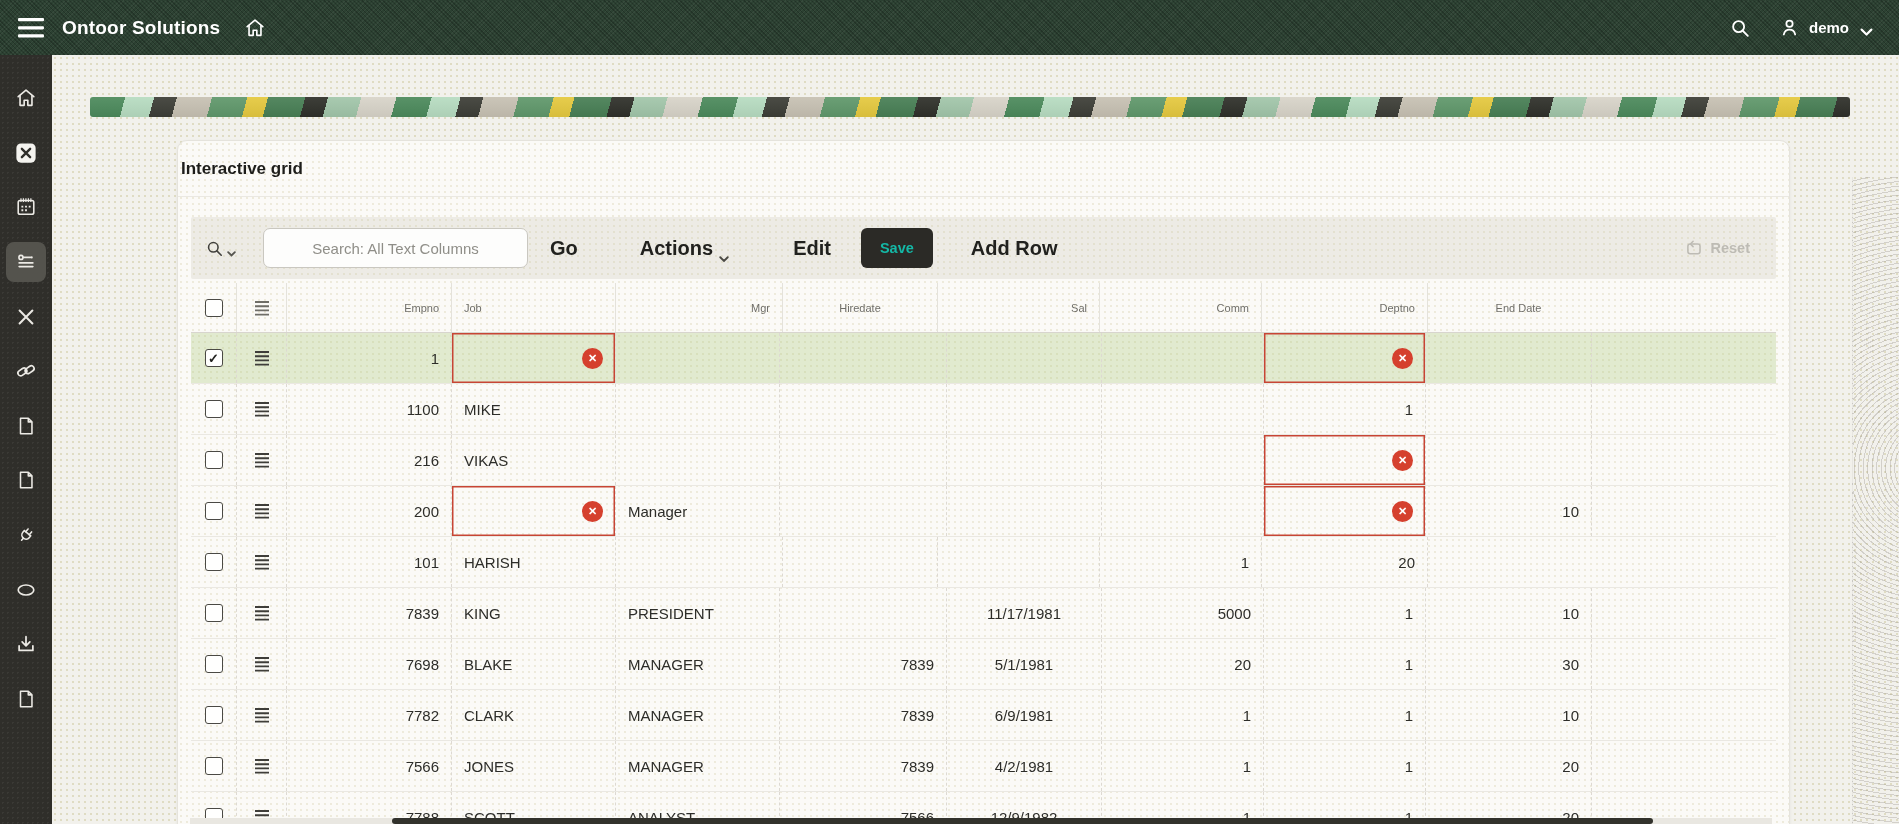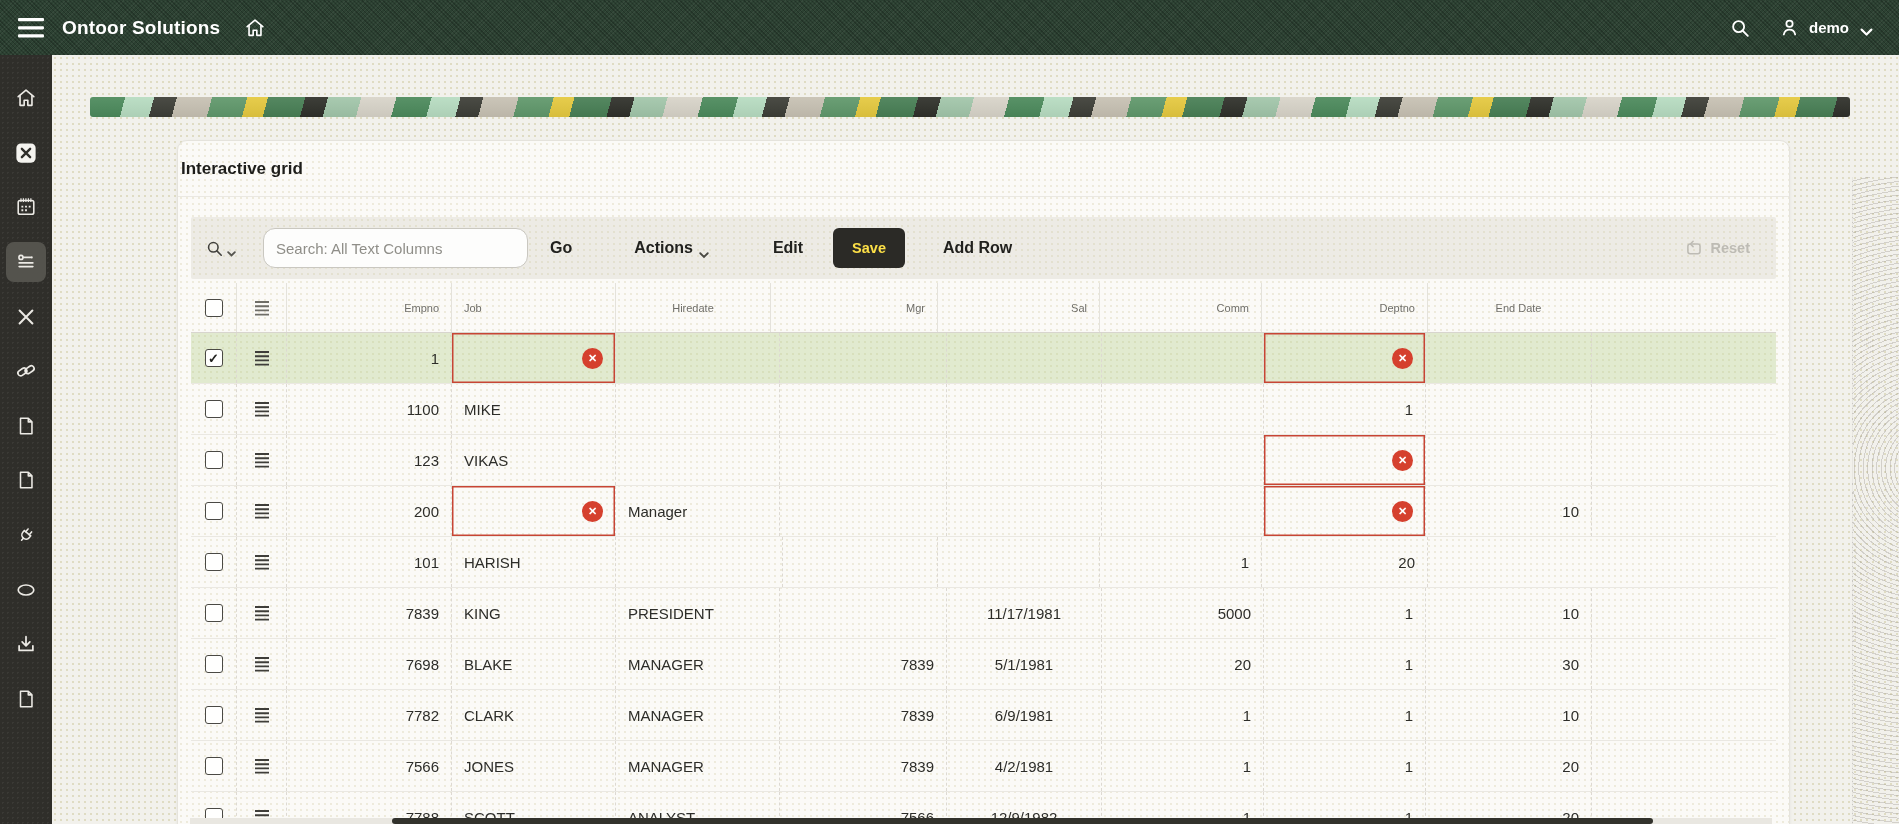--- a/index.html
+++ b/index.html
@@ -68,31 +68,31 @@
   
   .toolbar { margin:20px 13px 0; height:62px; background-color:#edebe5;
     background-image:radial-gradient(rgba(184,173,109,.18) .8px, transparent 1.1px);
     background-size:6px 6px; border-radius:2px;
     display:flex; align-items:center; padding:0 14px; }
   .search-btn { display:flex; align-items:center; gap:3px; background:none; border:none;
     color:#41403c; cursor:pointer; }
   .search-btn .mag { width:19px; height:19px; }
   .search-btn .chev { width:9px; height:7px; color:#56554f; }
   .search-input { width:265px; height:40px; margin-left:27px; border:1px solid #c9c7c0;
-    border-radius:12px; background:#fdfdfc; padding:0 12px; font-size:15px; color:#333;
-    font-family:"Liberation Sans", sans-serif; }
+    border-radius:7px; background:#fdfdfc; padding:0 12px; font-size:15px; color:#333;
+    font-family:"Liberation Sans", sans-serif;text-align:center; }
   .search-input::placeholder { color:#8f8e88; }
   .txt-btn { background:none; border:none; font-family:"Liberation Sans", sans-serif;
-    font-size:16px; font-weight:700; color:#21211e; cursor:pointer;
+    font-size:20px; font-weight:700; color:#21211e; cursor:pointer;
     display:flex; align-items:center; gap:6px; }
   .btn-go { margin-left:22px; }
   .btn-actions { margin-left:62px; }
   .btn-actions .chev { width:10px; height:7px; color:#4a4943; }
   .btn-edit { margin-left:64px; }
-  .btn-save { margin-left:30px; background:#2b2a26; color:#fde047; border:none;
+  .btn-save { margin-left:30px; background:#2b2a26; color:#14b8a6; border:none;
     font-family:"Liberation Sans", sans-serif; font-size:14.5px; font-weight:700;
     padding:12px 19px; border-radius:6px; cursor:pointer; }
   .btn-addrow { margin-left:38px; }
   .btn-reset { margin-left:auto; margin-right:12px; background:none; border:none;
     display:flex; align-items:center; gap:8px; color:#bdbbb4;
     font-family:"Liberation Sans", sans-serif; font-size:14.5px; font-weight:600; }
   .btn-reset .ric { width:18px; height:18px; }
 
   
   .grid { margin:4px 13px 0; }
@@ -319,22 +319,22 @@
             <div class="g-cell sel">
               <span class="cb"></span>
             </div>
             <div class="g-cell menu">
               <svg viewBox="0 0 18 16" fill="none" stroke="currentColor" stroke-width="1.9">
                 <path d="M2 2 H16 M2 6.2 H16 M2 10.4 H16 M2 14.6 H16"></path>
               </svg>
             </div>
             <div class="g-cell a-right" style="width: 165px;">Empno</div>
             <div class="g-cell a-left" style="width: 164px;">Job</div>
+            <div class="g-cell a-right" style="width: 167px;">Mgr</div>
             <div class="g-cell a-center" style="width: 155px;">Hiredate</div>
-            <div class="g-cell a-right" style="width: 167px;">Mgr</div>
             <div class="g-cell a-right" style="width: 162px;">Sal</div>
             <div class="g-cell a-right" style="width: 162px;">Comm</div>
             <div class="g-cell a-right" style="width: 166px;">Deptno</div>
             <div class="g-cell a-center" style="width: 182px;">End Date</div>
           </div>
           <div class="g-row selected">
             <div class="g-cell sel">
               <span class="cb">✓</span>
             </div>
             <div class="g-cell menu">
@@ -377,21 +377,21 @@
           </div>
           <div class="g-row">
             <div class="g-cell sel">
               <span class="cb"></span>
             </div>
             <div class="g-cell menu">
               <svg viewBox="0 0 18 16" fill="none" stroke="currentColor" stroke-width="1.9">
                 <path d="M2 2 H16 M2 6.2 H16 M2 10.4 H16 M2 14.6 H16"></path>
               </svg>
             </div>
-            <div class="g-cell a-right" style="width: 165px;">123</div>
+            <div class="g-cell a-right" style="width: 165px;">216</div>
             <div class="g-cell a-left" style="width: 164px;">VIKAS</div>
             <div class="g-cell a-left" style="width: 164px;"></div>
             <div class="g-cell a-right" style="width: 167px;"></div>
             <div class="g-cell a-center" style="width: 155px;"></div>
             <div class="g-cell a-right" style="width: 162px;"></div>
             <div class="g-cell a-right err" style="width: 162px;">
               <span class="err-badge">✕</span>
             </div>
             <div class="g-cell a-right" style="width: 166px;"></div>
             <div class="g-cell a-center" style="width: 182px;"></div>

